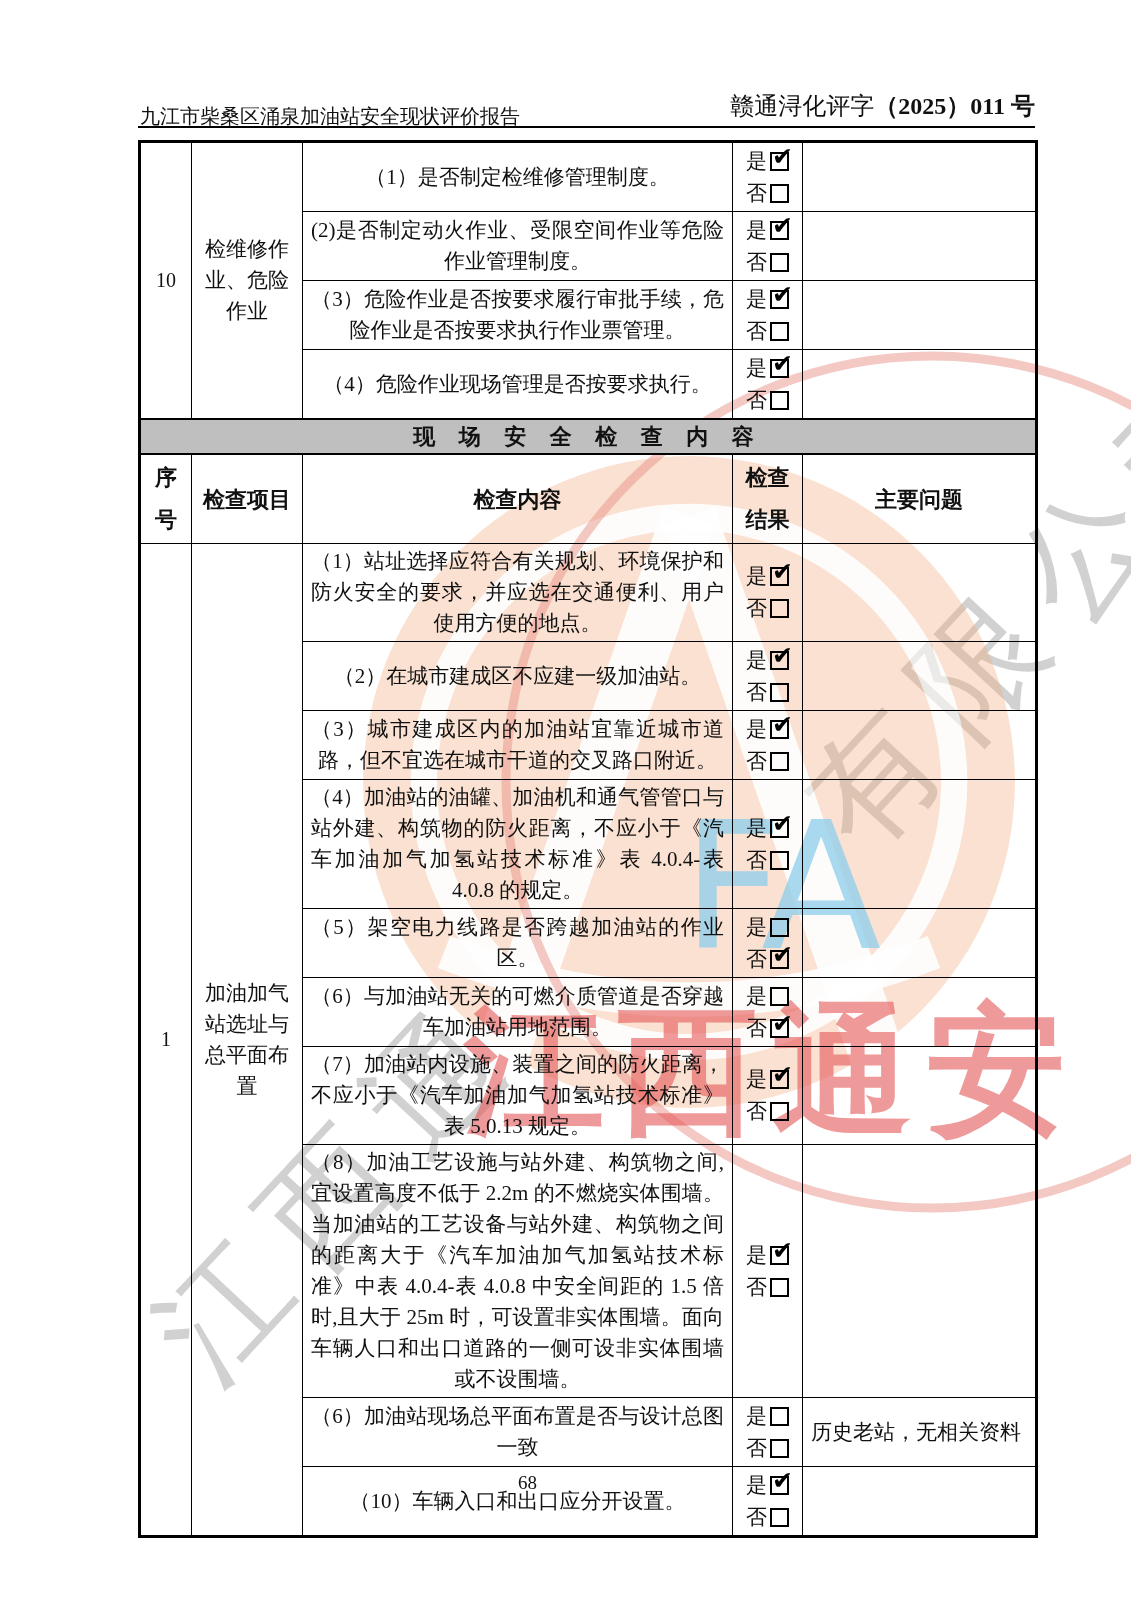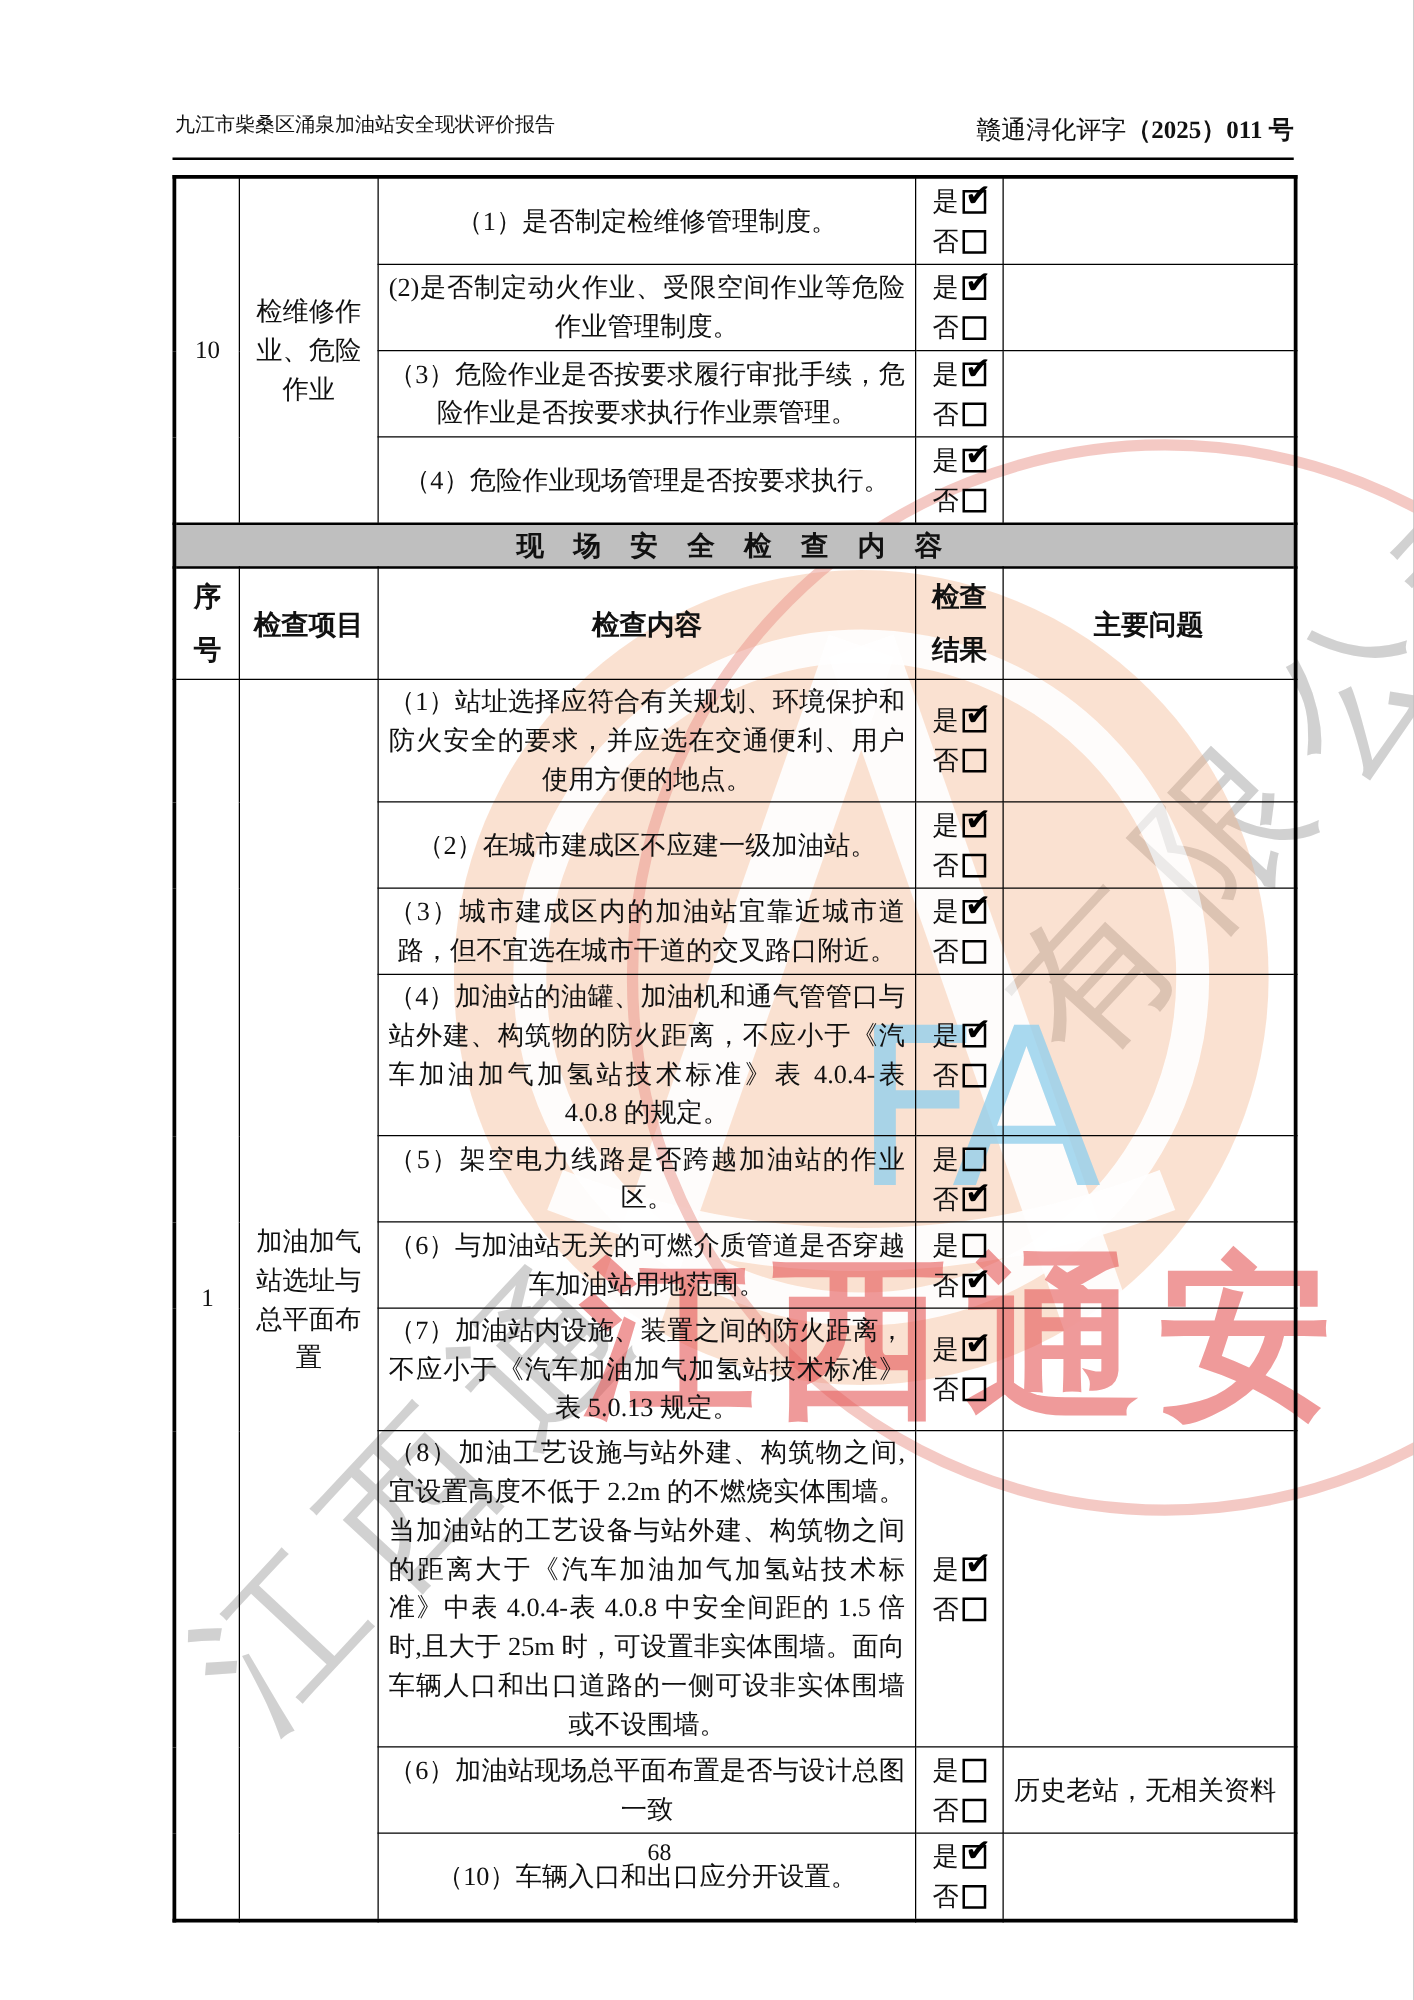--- a/index.html
+++ b/index.html
@@ -17,22 +17,22 @@
   .wm-blue{position:absolute;left:654px;top:800px;font-size:176px;font-weight:normal;
            color:rgba(148,208,236,0.8);font-family:"DejaVu Sans","Liberation Sans",sans-serif;
            letter-spacing:-6px;line-height:1;margin-left:28px;}
   .wm-ring{position:absolute;inset:0;}
   .wm-red{position:absolute;left:424px;top:1002px;font-size:140px;font-weight:bold;
           color:rgba(228,86,86,0.60);letter-spacing:14px;line-height:1;white-space:nowrap;
           font-family:Liberation Serif, serif;margin-left:40px;}
 
   
   .doc{position:absolute;inset:0;z-index:1;}
-  .header-left{position:absolute;left:140px;top:90px;font-size:16px;}
-  .header-right{position:absolute;right:96px;top:90px;font-size:20px;}
+  .header-left{position:absolute;left:140px;top:103px;font-size:20px;}
+  .header-right{position:absolute;right:96px;top:90px;font-size:24px;}
   .header-right b{font-weight:bold;}
   .header-rule{position:absolute;left:138px;top:126px;width:897px;height:2px;background:#000;}
 
   table.main{position:absolute;left:138px;top:140px;width:897px;border-collapse:collapse;
              table-layout:fixed;border:3px solid #000;background:transparent;}
   td{border:1.5px solid #000;padding:2px 8px;font-size:21px;line-height:31px;vertical-align:middle;}
   .seq-cell{text-align:center;font-size:20px;padding:2px 2px;}
   .project-cell{text-align:center;padding:2px 10px;}
   .content-cell{text-align:justify;text-align-last:center;}
   .result-cell{padding:2px 2px;}

